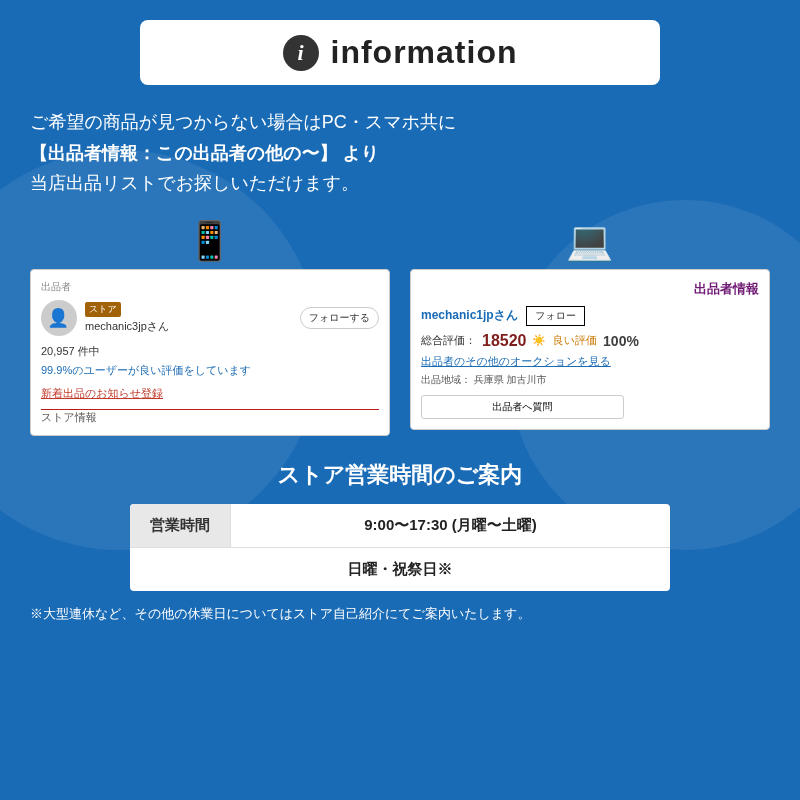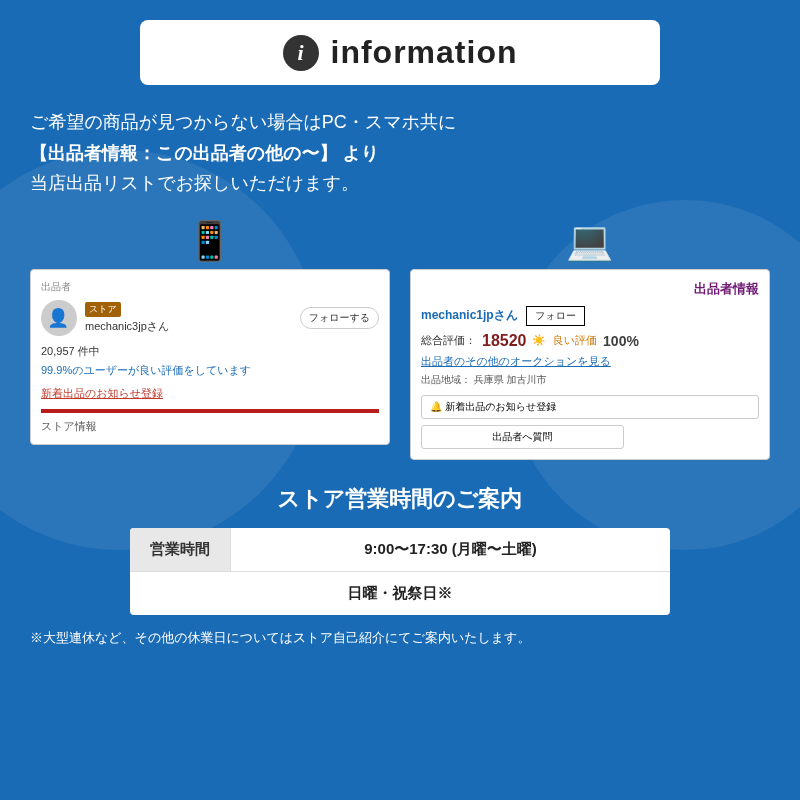--- a/index.html
+++ b/index.html
@@ -182,22 +182,21 @@
       color: #c0392b;
       font-size: 11px;
       text-decoration: underline;
       margin-bottom: 8px;
       display: block;
     }
 
     .store-info-sm {
       font-size: 11px;
       color: #555;
-      border-top: 4px solid #b91c1c;
-      padding-top: 6px;
+      border-top: 1px solid #b91c1c;
     }
 
     
     .screenshot-pc {
       background: white;
       border-radius: 4px;
       padding: 10px;
       font-size: 11px;
       color: #333;
       border: 1px solid #ccc;
@@ -410,21 +409,20 @@
           <span>総合評価：</span>
           <span class="rating-num">18520</span>
           <span class="good-rating">☀️ <span>良い評価</span></span>
           <span class="good-pct">100%</span>
         </div>
         <a class="auction-link">出品者のその他のオークションを見る</a>
         <div class="location-row">
           <span>出品地域：</span>
           <span>兵庫県 加古川市</span>
         </div>
-        <button class="notify-btn">🔔 新着出品のお知らせ登録</button>
         <button class="question-btn">出品者へ質問</button>
       </div>
     </div>
 
   </div>
 
   <div class="hours-section">
     <div class="hours-title">ストア営業時間のご案内</div>
     <div class="hours-table">
       <div class="hours-row">

